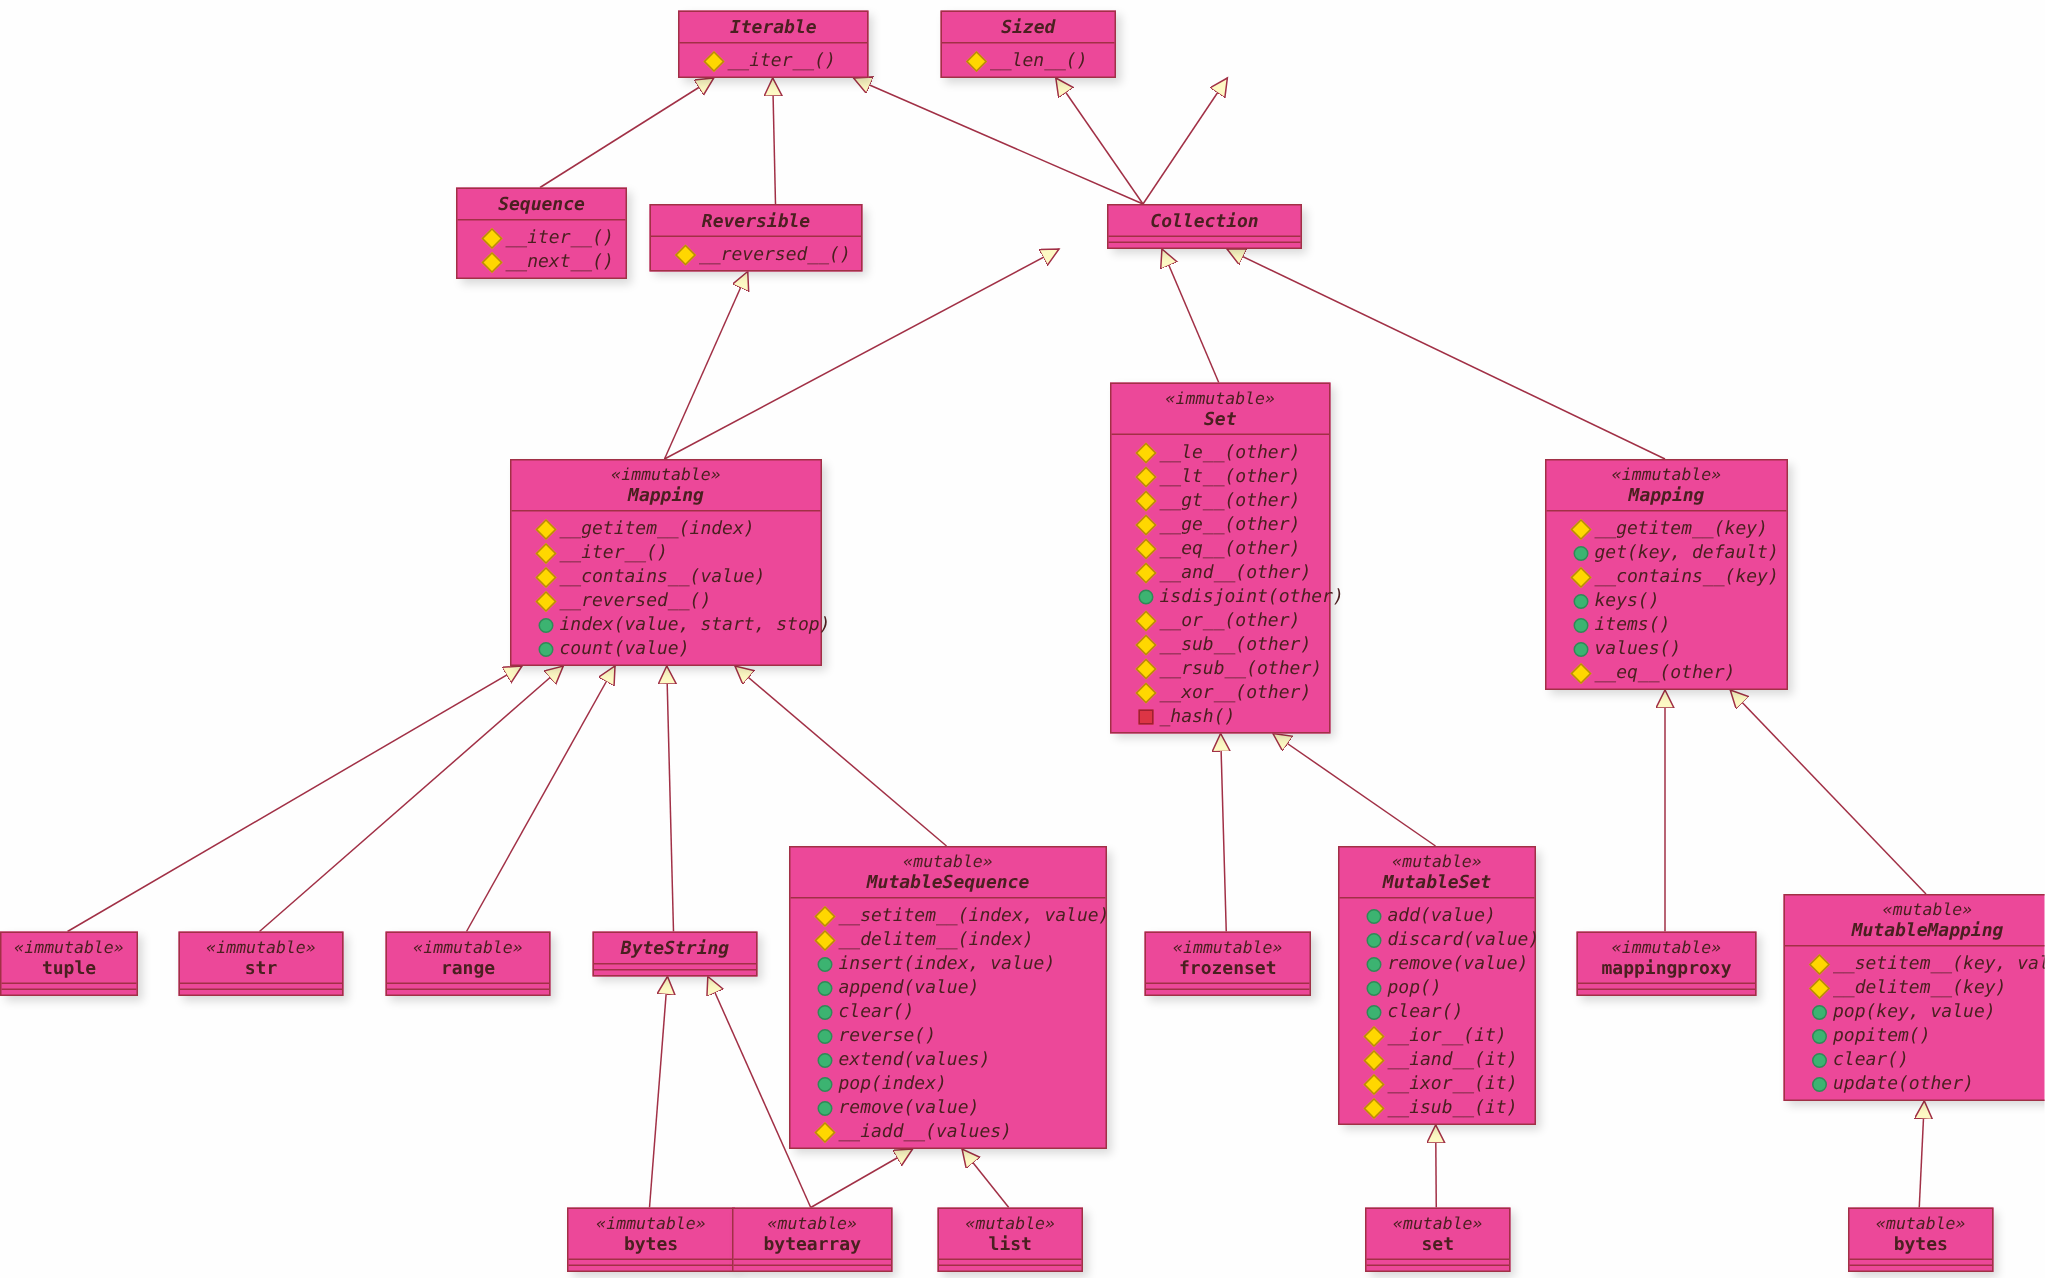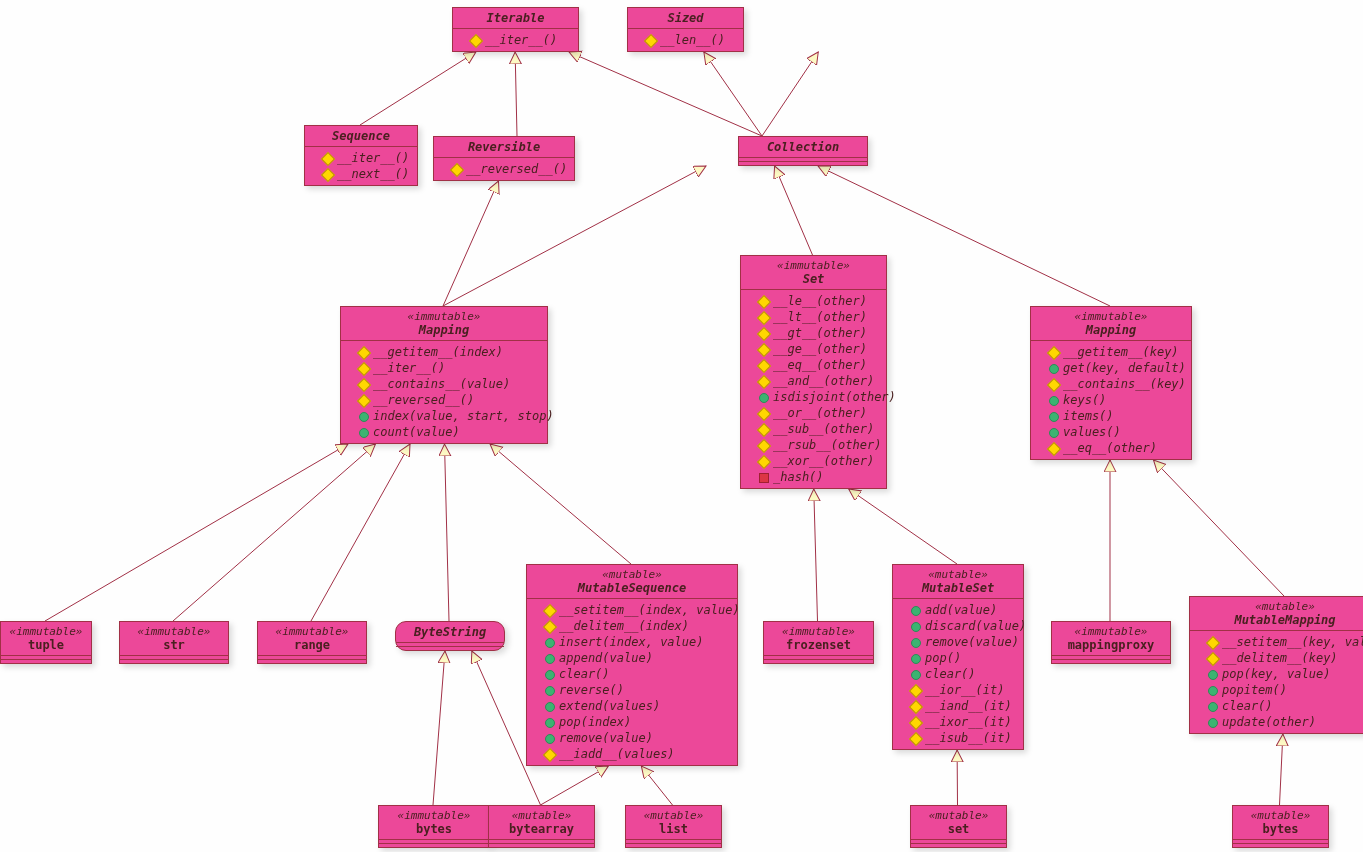--- a/index.html
+++ b/index.html
@@ -158,21 +158,21 @@
       <div class="sep" style="border:none"></div>
     </div>
     <div class="cls" style="left: 257px; top: 621px; width: 108px;">
       <div class="hdr">
         <div class="stereo">«immutable»</div>
         <div class="name" style="font-style:normal">range</div>
       </div>
       <div class="sep"></div>
       <div class="sep" style="border:none"></div>
     </div>
-    <div class="cls" style="left: 395px; top: 621px; width: 108px; border-radius: 11px;">
+    <div class="cls" style="left: 395px; top: 621px; width: 108px;">
       <div class="hdr">
         <div class="name">ByteString</div>
       </div>
       <div class="sep"></div>
       <div class="sep" style="border:none"></div>
     </div>
     <div class="cls" style="left: 526px; top: 564px; width: 210px;">
       <div class="hdr">
         <div class="stereo">«mutable»</div>
         <div class="name">MutableSequence</div>

